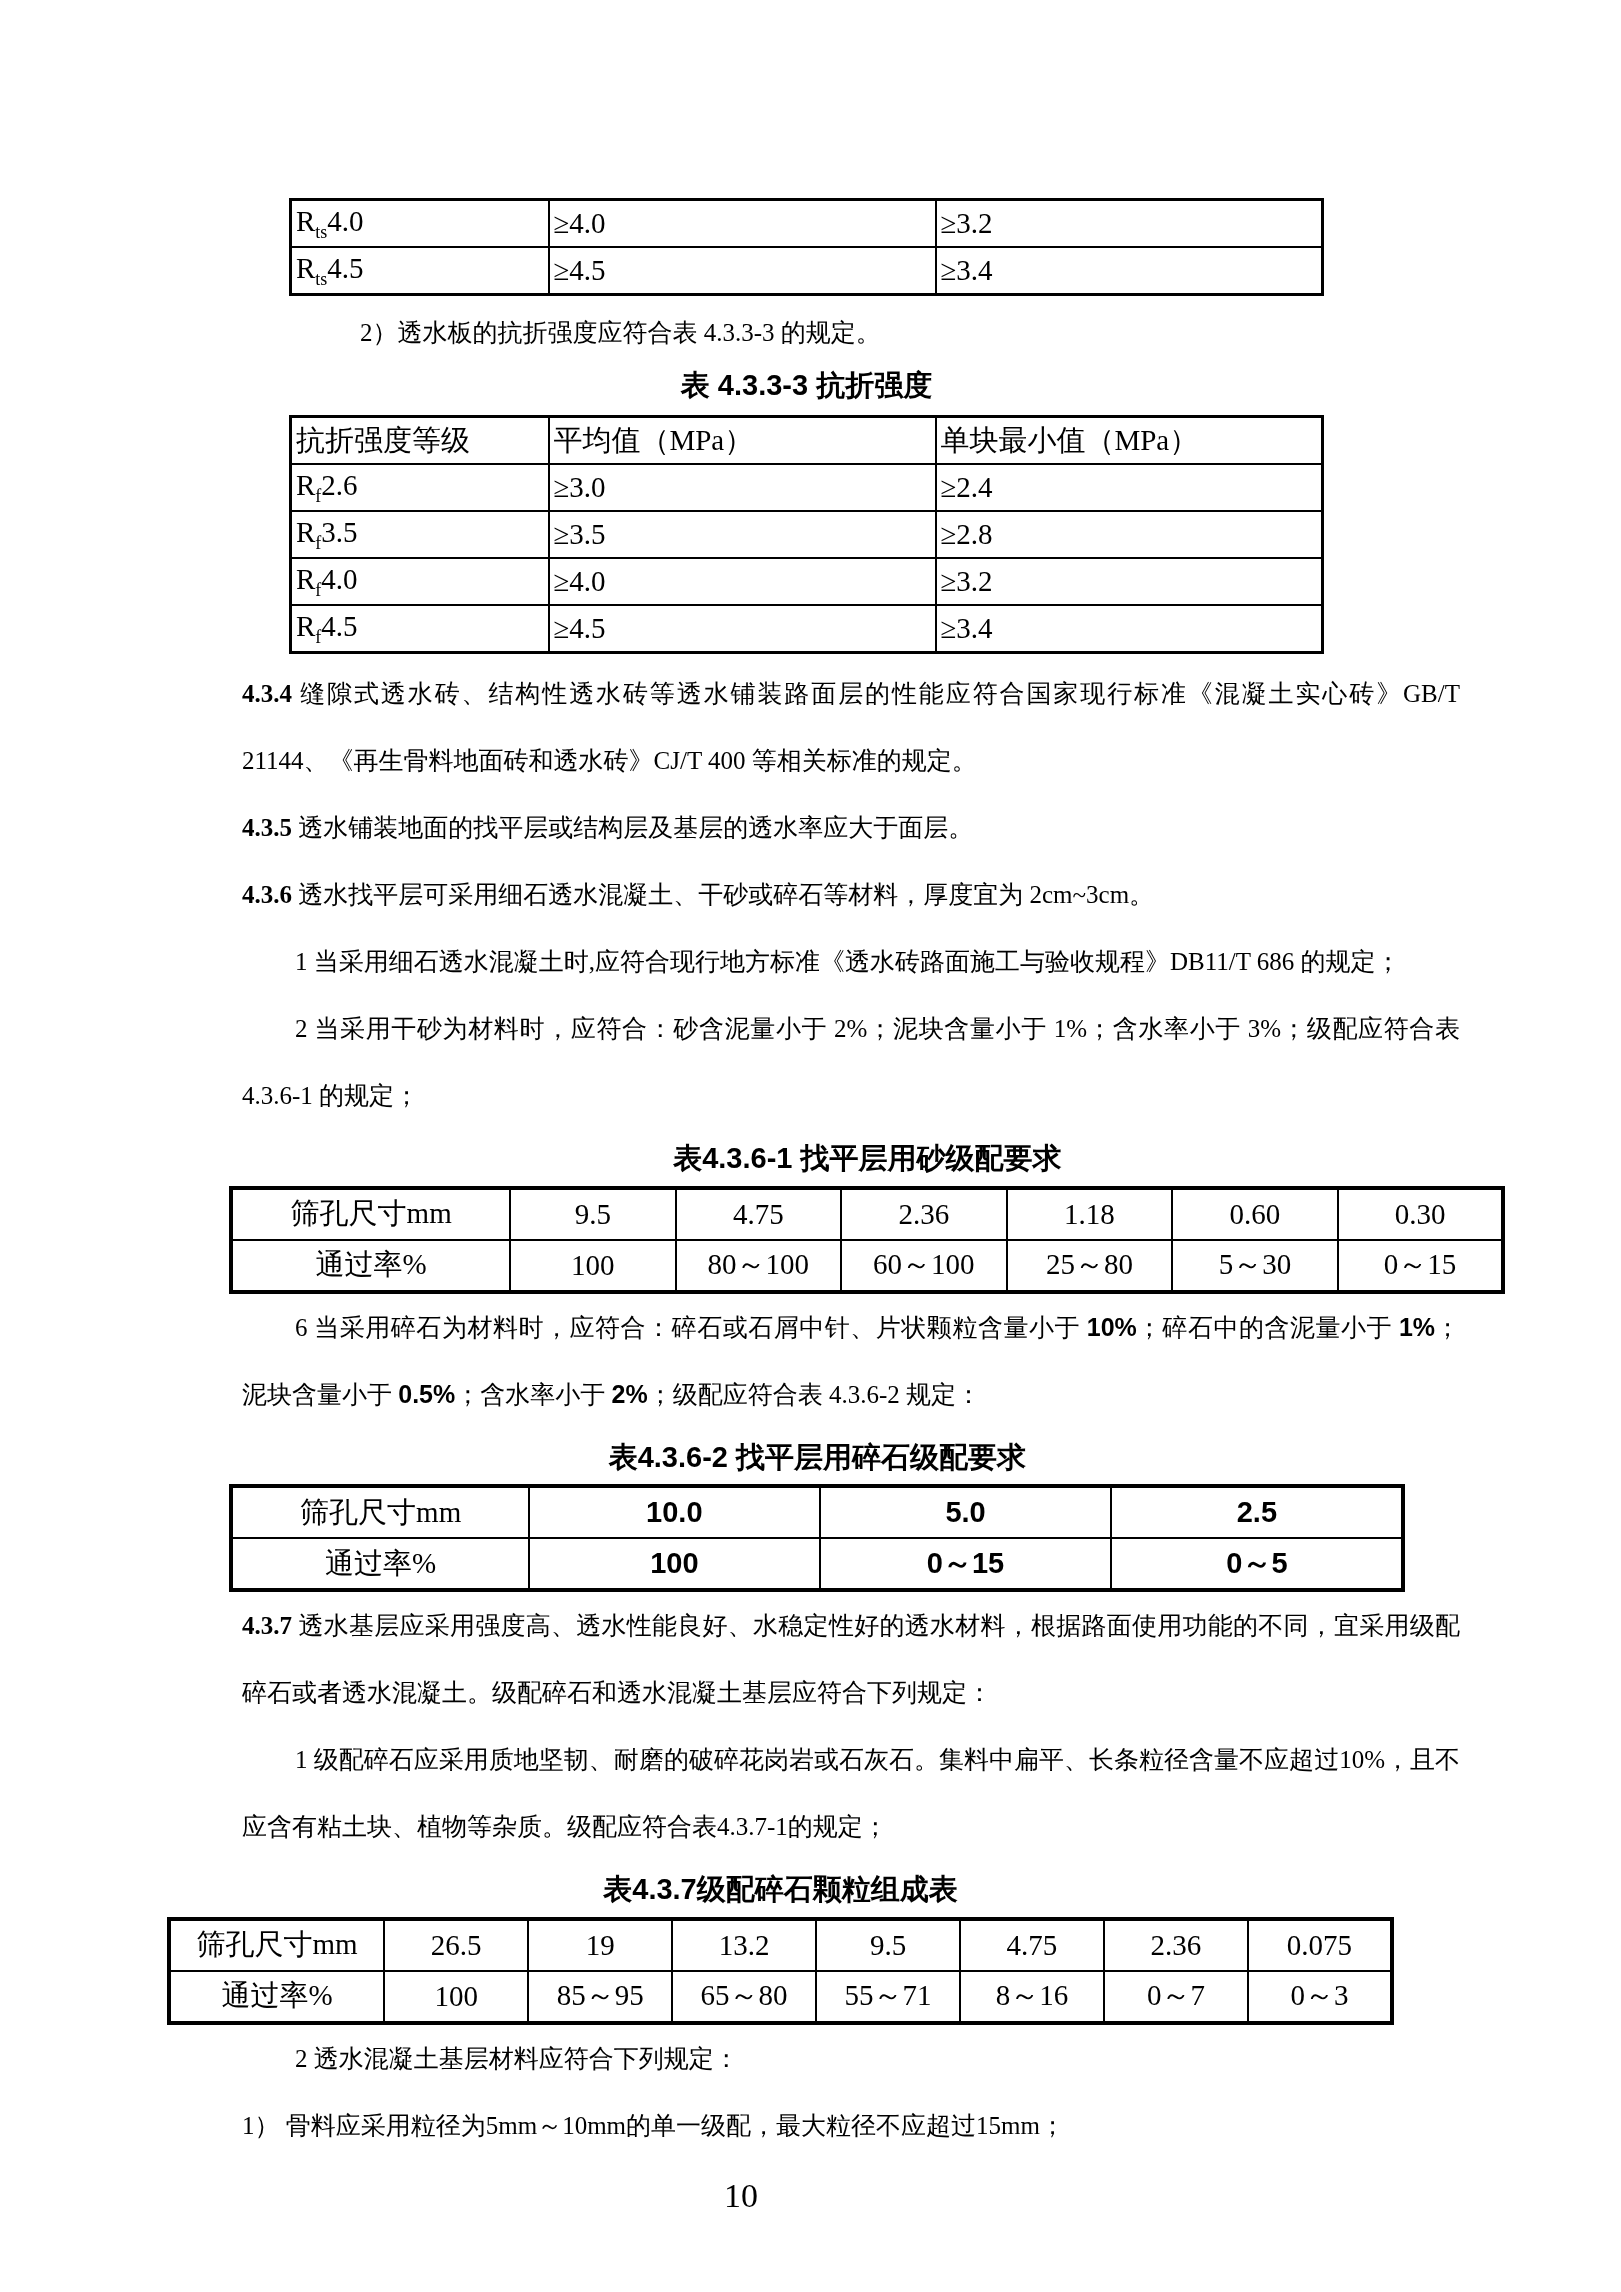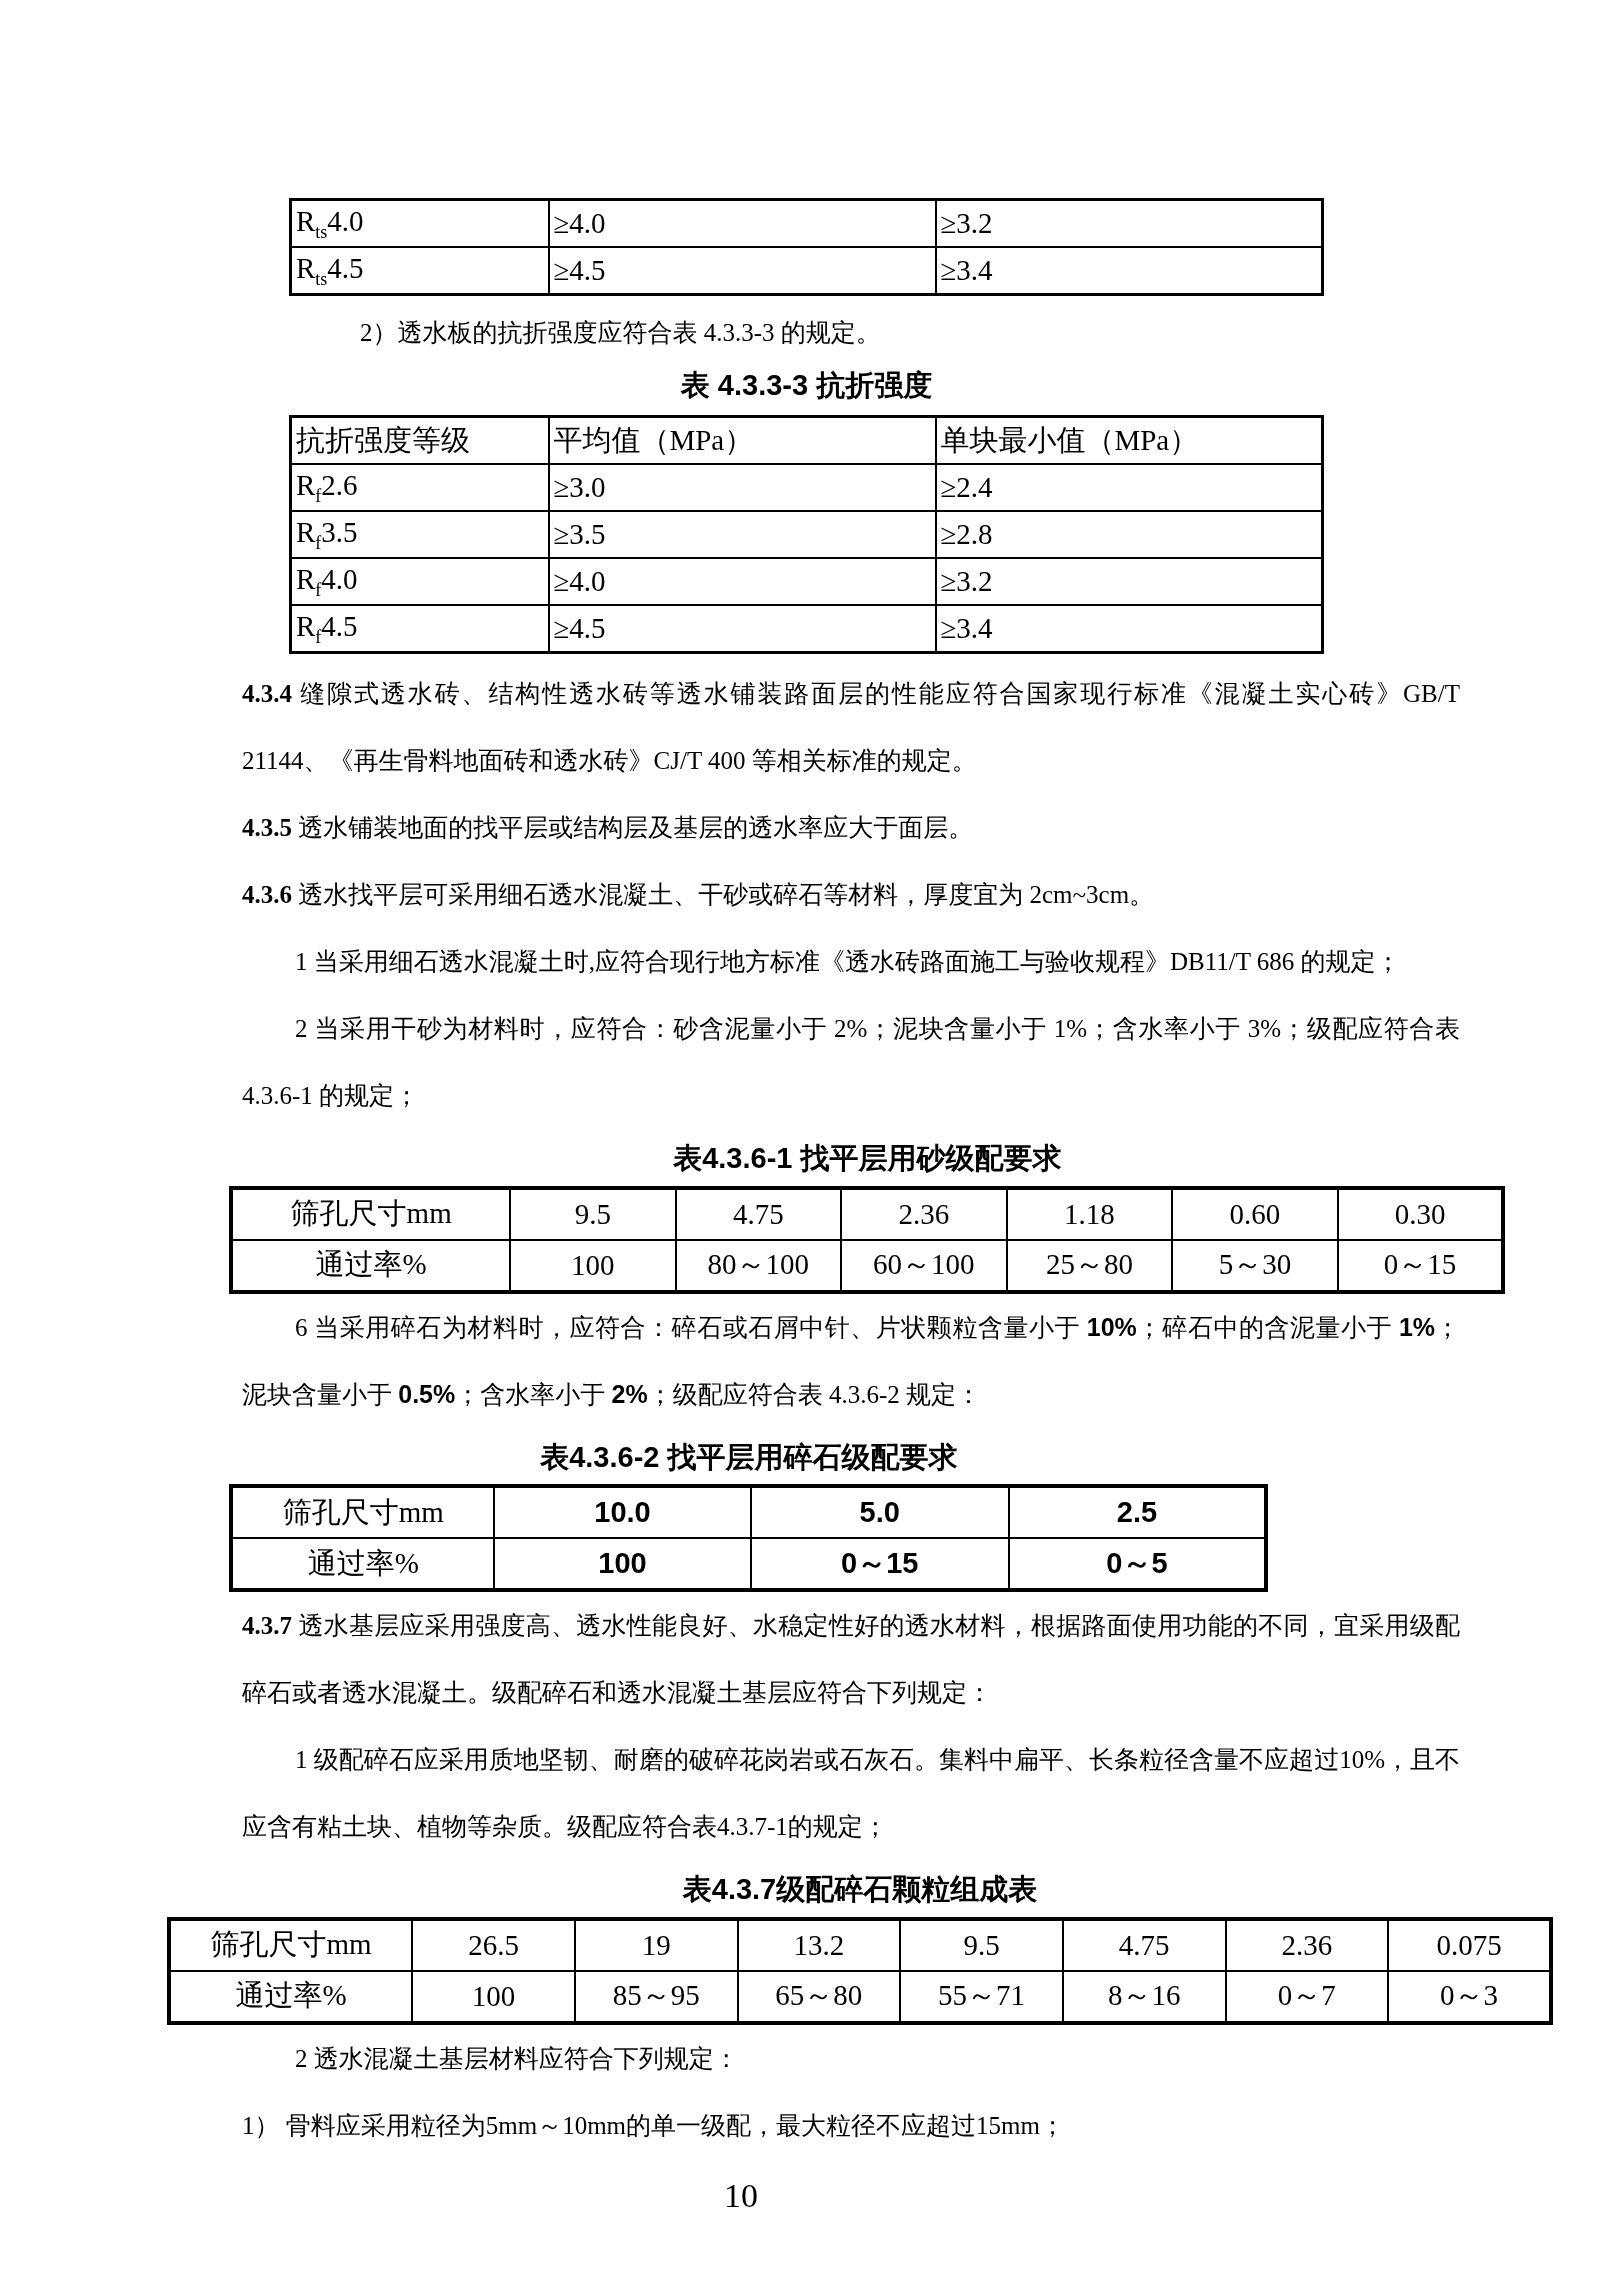--- a/index.html
+++ b/index.html
@@ -23,22 +23,22 @@
   table.tblA sub { font-size:0.62em; }
 
   
   .tblB-wrap { position:relative; }
   table.tblB { border-collapse:collapse; width:100%; border:4.9px solid #000; table-layout:fixed; }
   table.tblB td {
     border:2.9px solid #000; text-align:center; vertical-align:middle;
     font-size:29px; height:49px; padding:0 3.9px;
   }
   .wrap-4361 { margin-left:-12.7px; width:1276px; }
-  .wrap-4362 { margin-left:-12.7px; width:1039px; }
-  .wrap-437  { margin-left:-75px; width:1386px; }
+  .wrap-4362 { margin-left:-12.7px; width:1176px; }
+  .wrap-437  { margin-left:-75px; width:1227px; }
 
   
   .cap {
     text-align:center; font-family:"Liberation Sans","DejaVu Sans",sans-serif;
     font-weight:bold; font-size:29px; line-height:39px; margin:9.8px 0 7.8px 0;
   }
   .capA { margin:11.8px 0 9.8px 0; }
 
   
   p.body-line {

